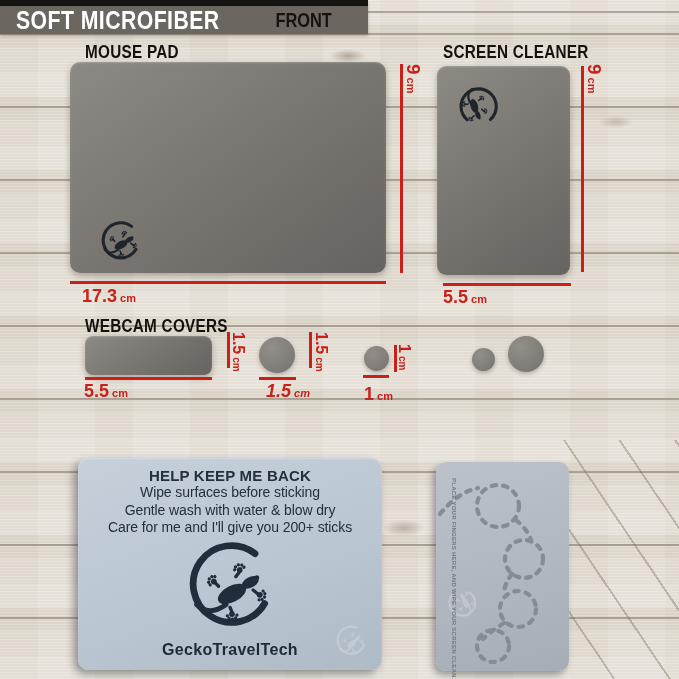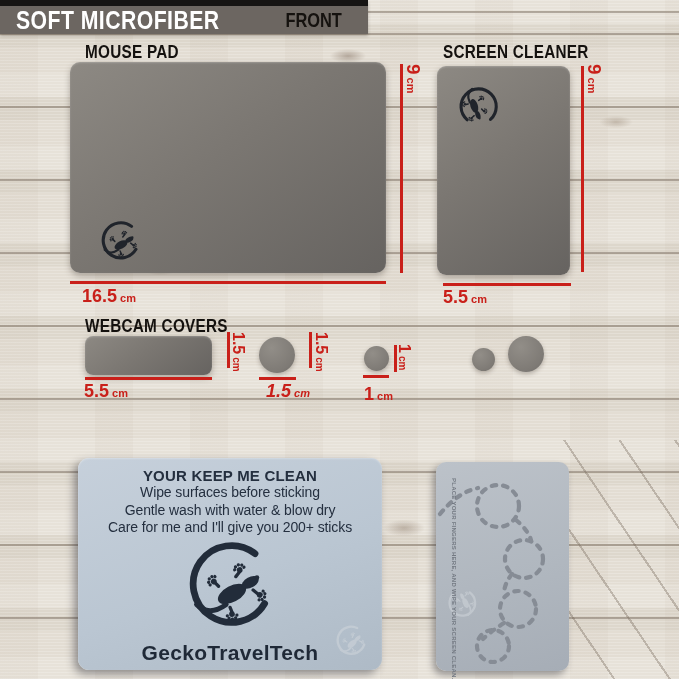--- a/index.html
+++ b/index.html
@@ -16,21 +16,21 @@
   .seams{position:absolute;inset:0;pointer-events:none;
     background:repeating-linear-gradient(180deg, rgba(112,98,84,.48) 0 2px, rgba(0,0,0,0) 2px 73px);
     background-position:0 33px;}
   .grain{position:absolute;inset:0;pointer-events:none;
     background:repeating-linear-gradient(90deg, rgba(165,145,125,.06) 0 38px, rgba(0,0,0,0) 38px 95px);}
   .diag{position:absolute;left:560px;top:440px;width:119px;height:239px;pointer-events:none;
     background:repeating-linear-gradient(56deg, rgba(0,0,0,0) 0 44px, rgba(112,98,84,.35) 44px 46px);}
 
   .banner{position:absolute;left:0;width:368px;background:#6c6661;border-top:6px solid #161413;
     display:flex;align-items:center;justify-content:space-between;box-sizing:border-box;
-    padding:0 26px 0 16px;box-shadow:0 2px 3px rgba(60,50,40,.3);}
+    padding:0 36px 0 16px;box-shadow:0 2px 3px rgba(60,50,40,.3);}
   #front-banner{top:0;height:34px;}
   #back-banner{top:407px;height:35px;border-top-width:4px;}
   .banner .title{color:#ffffff;font-size:25px;font-weight:800;letter-spacing:.5px;
     transform:scaleX(.85);transform-origin:left center;white-space:nowrap;}
   .banner .side{color:#15120f;font-size:20px;font-weight:800;
     transform:scaleX(.82);transform-origin:right center;white-space:nowrap;}
 
   .section-label{position:absolute;color:#14110e;font-size:18px;font-weight:800;letter-spacing:.3px;
     transform:scaleX(.85);transform-origin:left bottom;white-space:nowrap;}
 
@@ -51,21 +51,21 @@
   .vdim.small .num{font-size:16px;}
   .vdim.small .unit{font-size:10px;}
 
   .card-blue{position:absolute;left:78px;top:458px;width:304px;height:212px;border-radius:11px;
     background:linear-gradient(160deg,#c6d0db 0%,#bac6d2 55%,#aebac6 100%);
     box-shadow:-4px 4px 8px rgba(40,40,48,.45), 0 1px 2px rgba(255,255,255,.3) inset;}
   .card-blue .copy{position:absolute;left:0;right:0;top:9px;text-align:center;color:#242f3f;}
   .card-blue .copy .h{font-size:15px;font-weight:800;line-height:17px;letter-spacing:.2px;}
   .card-blue .copy .l{font-size:14px;font-weight:400;line-height:17.5px;letter-spacing:-.1px;}
   .brandname{position:absolute;left:0;right:0;top:641px;text-align:center;
-    color:#1f2937;font-size:21px;font-weight:800;letter-spacing:.3px;}
+    color:#1f2937;font-size:16px;font-weight:800;letter-spacing:.3px;}
 
   .card-gray{position:absolute;left:436px;top:462px;width:133px;height:209px;border-radius:10px;
     background:linear-gradient(165deg,#bcc2c9 0%,#b0b7bf 55%,#a6adb6 100%);
     box-shadow:-3px 4px 7px rgba(40,40,48,.42);}
   .vtext{position:absolute;left:457px;top:478px;transform:rotate(90deg);transform-origin:top left;
     font-size:6px;font-weight:700;letter-spacing:.25px;color:#737982;white-space:nowrap;}
 
   .gecko{position:absolute;color:#20242b;}
   .gecko-sc{transform:rotate(100deg);}
   .watermark{opacity:.5;color:#d3d8dd;}
@@ -115,21 +115,21 @@
     <svg width="58" height="44" viewBox="0 0 120 100">
         <use href="#gecko-sym"></use>
       </svg>
   </div>
   <div class="redline" style="left:400px;top:64px;width:3px;height:209px;"></div>
   <div class="vdim" style="left:424px;top:64px;">
     <span class="num">9</span><span class="unit">cm</span>
   </div>
   <div class="redline" style="left:70px;top:281px;width:316px;height:3px;"></div>
   <div class="hdim" style="left:82px;top:286px;">
-    <span class="num">16.5</span><span class="unit">cm</span>
+    <span class="num">17.3</span><span class="unit">cm</span>
   </div>
 
   <div class="section-label" style="left:443px;top:42px;">SCREEN CLEANER</div>
   <div class="pad" style="left:437px;top:66px;width:133px;height:209px;border-radius:9px;"></div>
   <div class="gecko gecko-sc" style="left:447px;top:84px;">
     <svg width="56" height="44" viewBox="0 0 120 100">
         <use href="#gecko-sym"></use>
       </svg>
   </div>
   <div class="redline" style="left:581px;top:66px;width:3px;height:206px;"></div>
@@ -172,21 +172,21 @@
   <div class="hdim" style="left:364px;top:384px;">
     <span class="num">1</span><span class="unit">cm</span>
   </div>
 
   <div class="disc" style="left:472px;top:348px;width:23px;height:23px;"></div>
   <div class="disc" style="left:508px;top:336px;width:36px;height:36px;"></div>
 
 
   <div class="card-blue">
     <div class="copy">
-      <div class="h">YOUR KEEP ME CLEAN</div>
+      <div class="h">HELP KEEP ME BACK</div>
       <div class="l">Wipe surfaces before sticking</div>
       <div class="l">Gentle wash with water &amp; blow dry</div>
       <div class="l">Care for me and I'll give you 200+ sticks</div>
     </div>
     <div class="gecko" style="left:86px;top:86px;color:#222c3a;">
       <svg width="136" height="96" viewBox="0 0 120 100">
           <use href="#gecko-sym"></use>
         </svg>
     </div>
     <div class="gecko watermark" style="left:252px;top:168px;transform:rotate(-12deg);">

